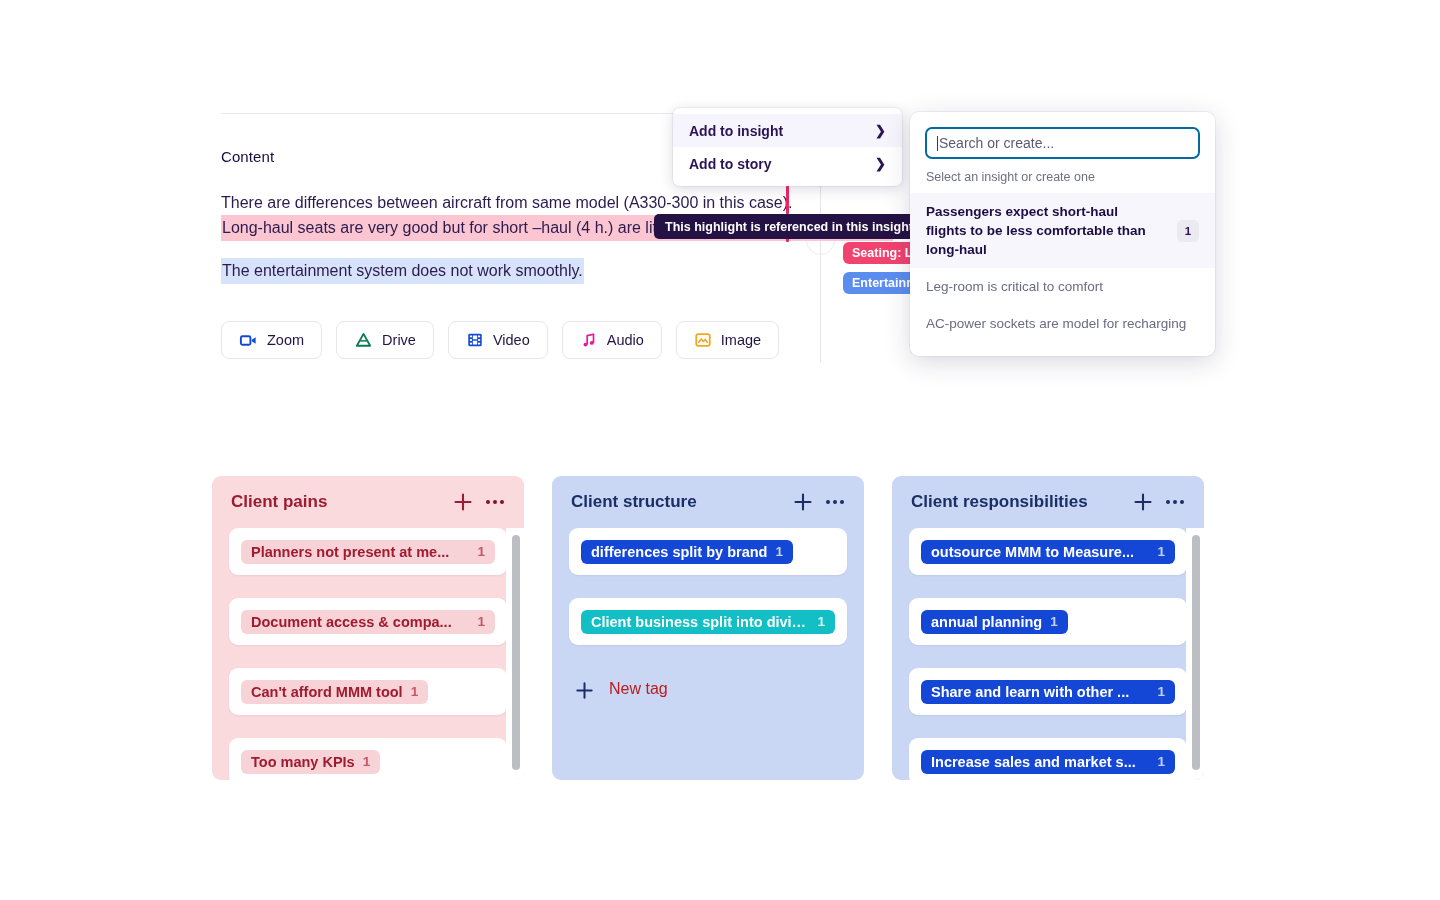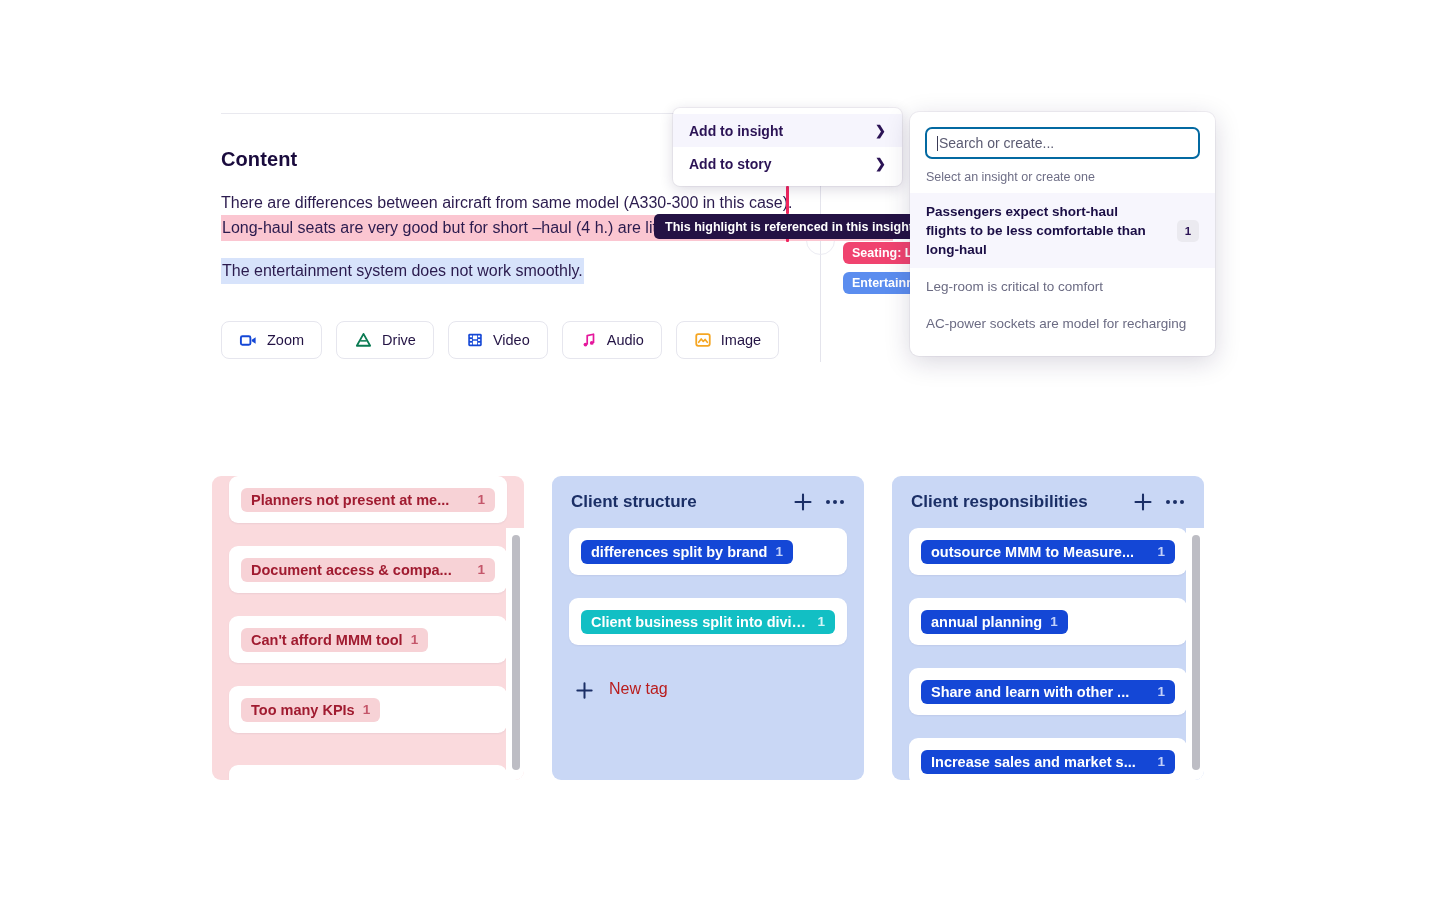--- a/index.html
+++ b/index.html
@@ -21,21 +21,21 @@
     background: #e4e4ec;
   }
   .vert-node {
     position: absolute; left: 806px; top: 226px; width: 29px; height: 29px;
     border: 1px solid #ececf3; border-radius: 50%; background: transparent;
   }
 
   
   .content-title {
     position: absolute; left: 221px; top: 148px;
-    font-size: 20px; font-weight: bold; color: #1a0b3d; letter-spacing: .1px;
+    font-size: 15px; font-weight: normal; color: #1a0b3d; letter-spacing: .1px;
   }
   .doc-line {
     position: absolute; left: 221px;
     font-size: 16px; color: #2b1b4e; line-height: 26px; white-space: nowrap;
   }
   .line1 { top: 190px; }
   .line2 {
     top: 215px; left: 221px; background: #fbc6d1; padding: 0 1px;
     width: 672px;
   }
@@ -296,20 +296,35 @@
             <path d="M5.2 12.6 L8 8.8 L10.3 11.6 L12.3 9.4 L14.8 12.6" fill="none" stroke="#f5a623" stroke-width="1.8" stroke-linejoin="round" stroke-linecap="round"></path>
           </svg>
       </span>
       <span>Image</span>
     </div>
   </div>
 
   <div class="board">
 
     <div class="col col-pink">
+      <div class="col-head">
+        <span class="col-title t-pink">Client pains</span>
+        <span class="ic-btn">
+          <svg width="22" height="22" viewBox="0 0 22 22">
+              <path d="M11 3.5v15M3.5 11h15" stroke="#9e1b32" stroke-width="2.1" stroke-linecap="round"></path>
+            </svg>
+        </span>
+        <span class="ic-btn">
+          <svg width="22" height="8" viewBox="0 0 22 8">
+              <circle cx="4" cy="4" r="2" fill="#7e1527"></circle>
+              <circle cx="11" cy="4" r="2" fill="#7e1527"></circle>
+              <circle cx="18" cy="4" r="2" fill="#7e1527"></circle>
+            </svg>
+        </span>
+      </div>
       <div class="col-body">
         <div class="card">
           <span class="tag tag-pink tag-wide">
             <span class="tag-txt">Planners not present at me...</span>
             <span class="tag-n">1</span>
           </span>
         </div>
         <div class="card">
           <span class="tag tag-pink tag-wide">
             <span class="tag-txt">Document access &amp; compa...</span>

